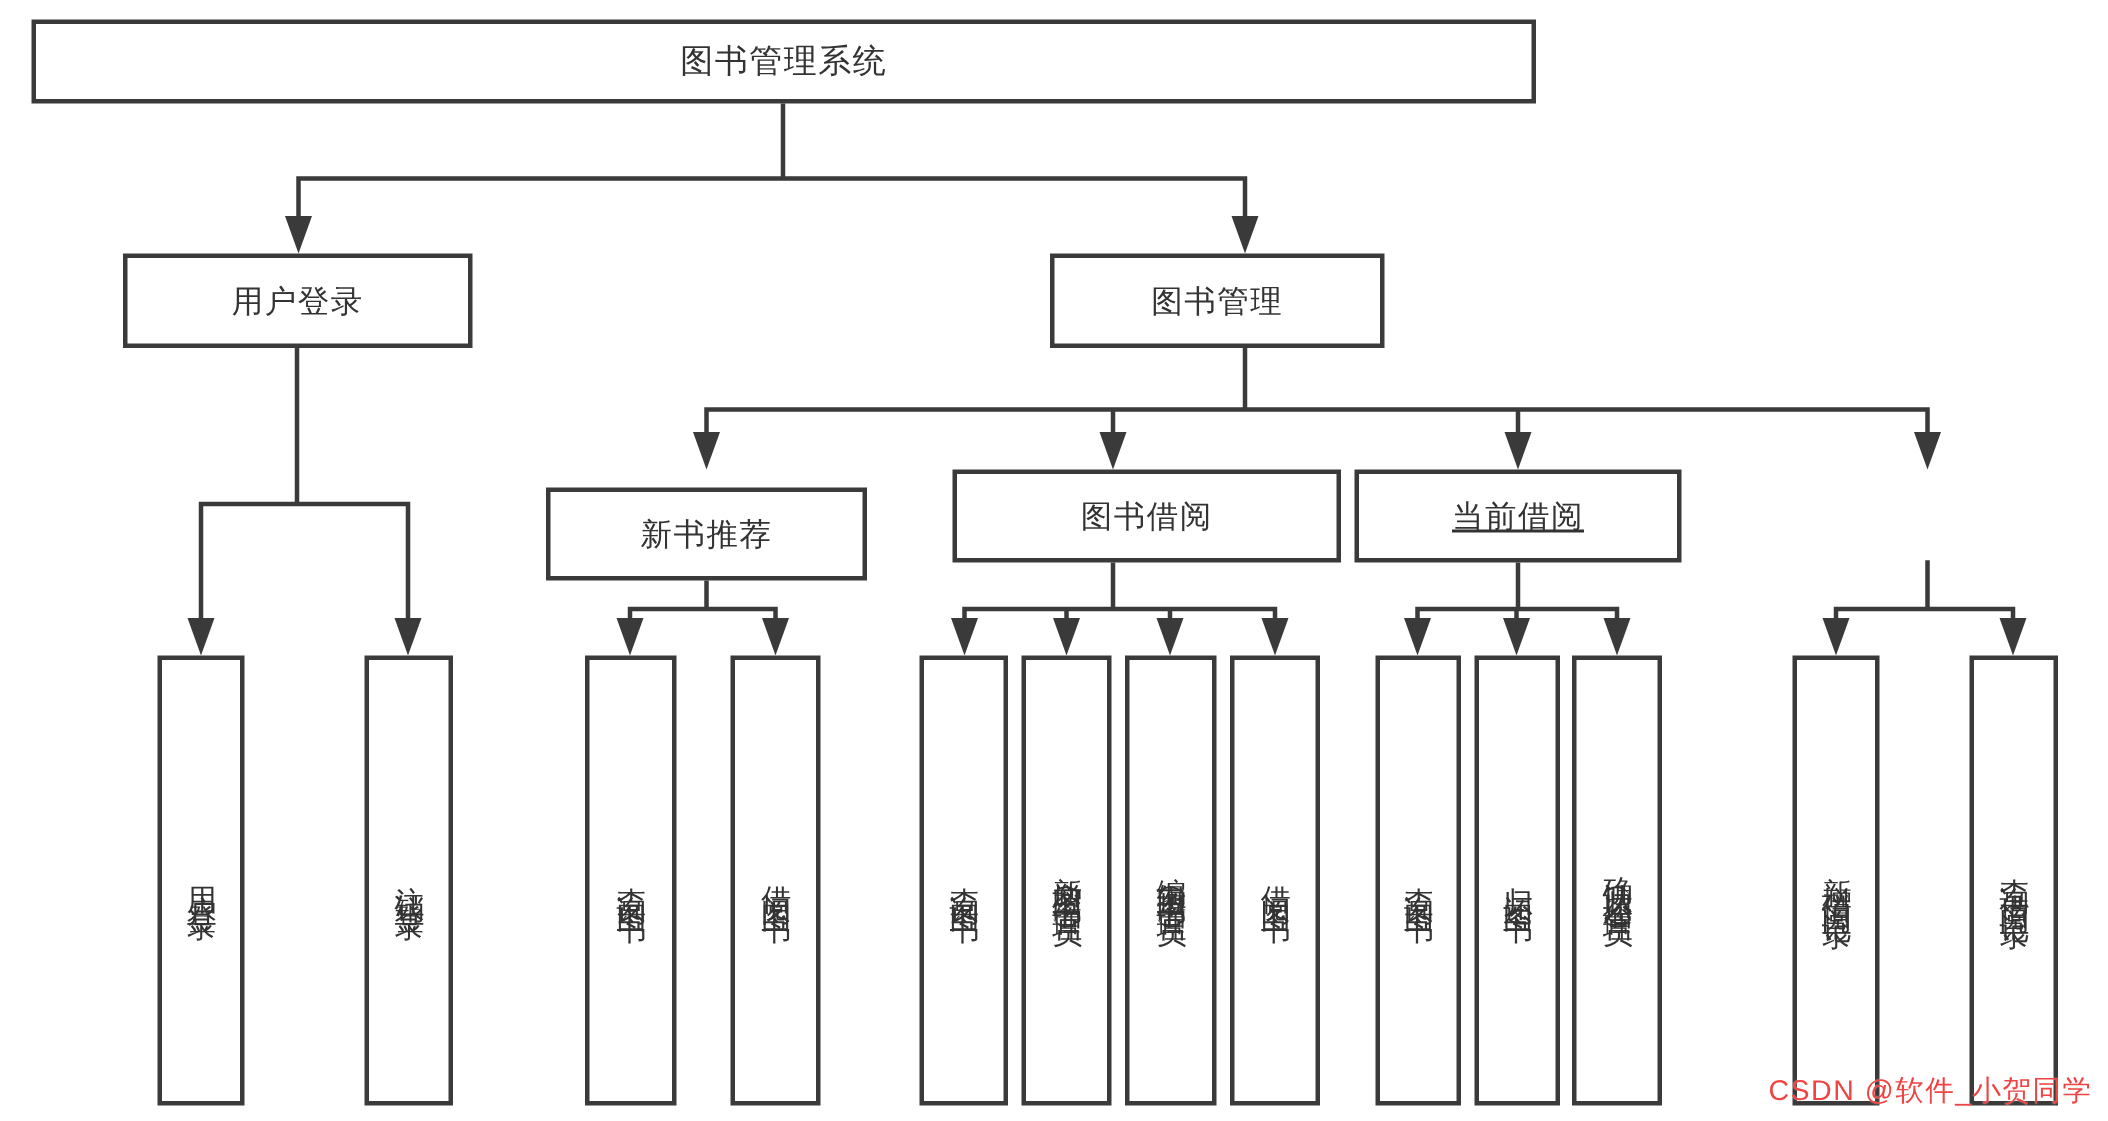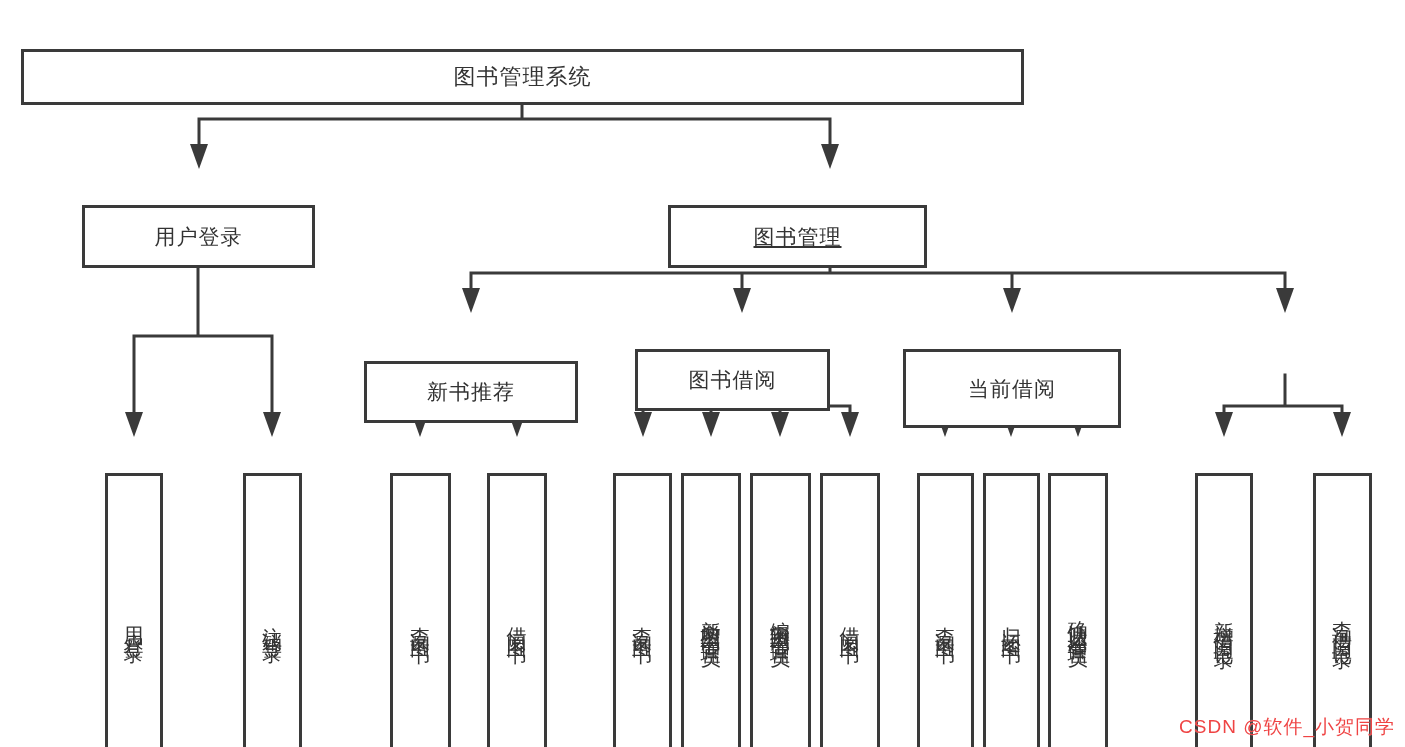--- a/index.html
+++ b/index.html
@@ -26,21 +26,20 @@
     background: #ffffff;
     border: 3px solid #3a3a3a;
     color: #333333;
     display: flex;
     align-items: center;
     justify-content: center;
     z-index: 1;
     font-size: 21px;
     letter-spacing: 1px;
     white-space: nowrap;
-    margin-top: 36px;
   }
   .leaf {
     writing-mode: vertical-rl;
     text-orientation: mixed;
     font-size: 20px;
     letter-spacing: 6px;
     line-height: 1;
     white-space: normal;
   }
   #watermark {
@@ -98,25 +97,25 @@
       <polygon points="1002,412 1020,412 1011,437"></polygon>
       <polygon points="1069,412 1087,412 1078,437"></polygon>
       <polygon points="1215,412 1233,412 1224,437"></polygon>
       <polygon points="1333,412 1351,412 1342,437"></polygon>
     </g>
   </svg>
 
   <div class="node" style="left:21px; top:13px; width:1003px; height:56px; font-size:22px;">图书管理系统</div>
 
   <div class="node" style="left:82px; top:169px; width:233px; height:63px;">用户登录</div>
-  <div class="node" style="left:668px; top:169px; width:259px; height:63px;text-decoration:underline;">图书管理</div>
+  <div class="node" style="left:700px; top:169px; width:223px; height:63px;">图书管理</div>
 
   <div class="node" style="left:364px; top:325px; width:214px; height:62px;">新书推荐</div>
-  <div class="node" style="left:635px; top:313px; width:195px; height:62px;">图书借阅</div>
-  <div class="node" style="left:903px; top:313px; width:218px; height:79px;">当前借阅</div>
+  <div class="node" style="left:635px; top:313px; width:259px; height:62px;">图书借阅</div>
+  <div class="node" style="left:903px; top:313px; width:218px; height:62px;text-decoration:underline;">当前借阅</div>
 
   <div class="node leaf" style="left:105px; top:437px; width:58px; height:300px;">用户登录</div>
   <div class="node leaf" style="left:243px; top:437px; width:59px; height:300px;">注销登录</div>
 
   <div class="node leaf" style="left:390px; top:437px; width:61px; height:300px;">查询图书</div>
   <div class="node leaf" style="left:487px; top:437px; width:60px; height:300px;">借阅图书</div>
 
   <div class="node leaf" style="left:613px; top:437px; width:59px; height:300px;">查询图书</div>
   <div class="node leaf" style="left:681px; top:437px; width:60px; height:300px; letter-spacing:4px;">新增图书（管理员）</div>
   <div class="node leaf" style="left:750px; top:437px; width:61px; height:300px; letter-spacing:4px;">编辑图书（管理员）</div>

